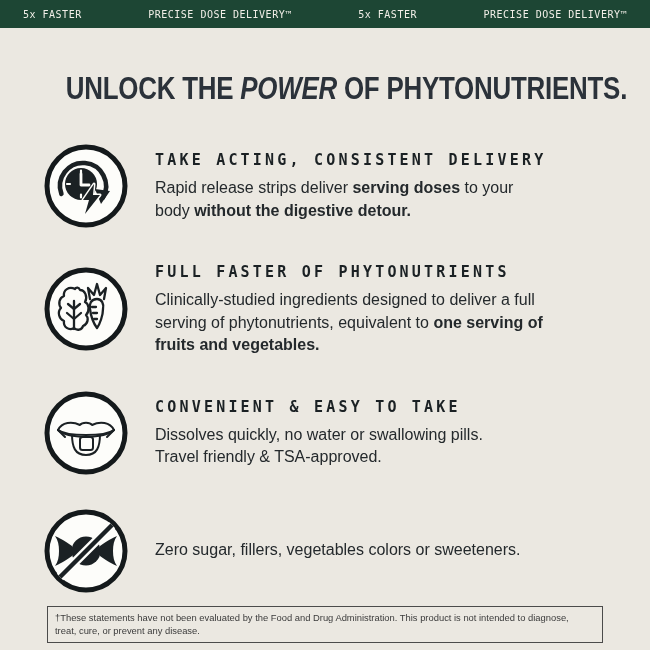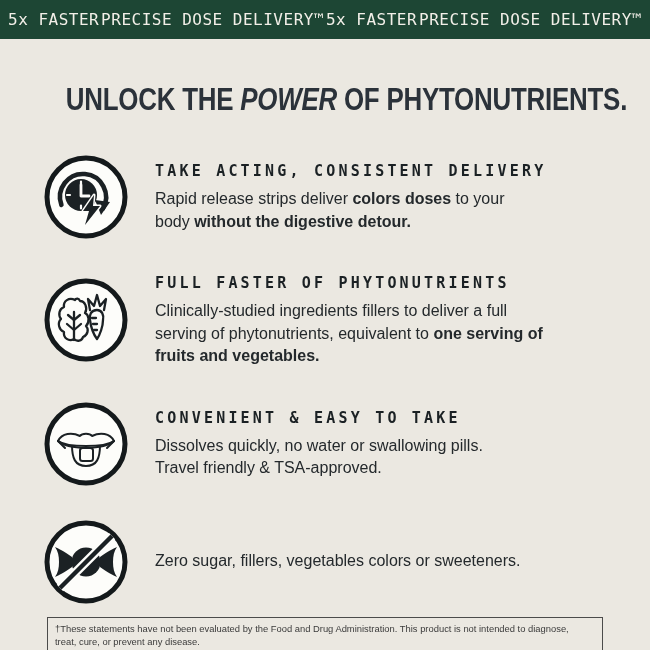--- a/index.html
+++ b/index.html
@@ -13,24 +13,24 @@
     --footer-ink:#3b3b3b;
     --footer-border:#4b4b4b;
   }
   *{margin:0;padding:0;box-sizing:border-box;}
   html,body{width:650px;height:650px;}
   body{background:var(--page-bg);font-family:"Liberation Sans",sans-serif;}
   .page{width:650px;height:650px;overflow:hidden;background:var(--page-bg);}
 
   
   .banner{
-    height:39px;background:var(--banner-bg);color:var(--banner-text);
+    height:28px;background:var(--banner-bg);color:var(--banner-text);
     display:flex;align-items:center;justify-content:space-between;
-    padding:0 8px;overflow:hidden;white-space:nowrap;
-    font-family:"DejaVu Sans Mono",monospace;font-size:16px;letter-spacing:.5px;font-weight:500;
+    padding:0 23px;overflow:hidden;white-space:nowrap;
+    font-family:"DejaVu Sans Mono",monospace;font-size:10px;letter-spacing:.5px;font-weight:500;
   }
   .banner span{flex:0 0 auto;}
 
   
   .hero{margin-top:44px;text-align:right;white-space:nowrap;}
   .hero .squeeze{
     display:inline-block;transform:scaleX(.81);transform-origin:50% 50%;
     font-weight:700;font-size:32px;line-height:32px;color:var(--heading-ink);
     letter-spacing:-.3px;
   }
@@ -88,21 +88,21 @@
 
           <circle cx="37" cy="40" r="16" fill="#1b2124"></circle>
           <path d="M37 30 V41 H45" fill="none" stroke="#fdfdfa" stroke-width="2.8" stroke-linecap="round" stroke-linejoin="round"></path>
           <path d="M37 26.5 V29.5 M23 40 H26 M37 50.5 V53.5" stroke="#fdfdfa" stroke-width="2.2" stroke-linecap="round"></path>
 
           <polygon points="50,40 39,56 45,56 41,70 56,51 49,51" fill="#1b2124" stroke="#fdfdfa" stroke-width="3" stroke-linejoin="round" paint-order="stroke"></polygon>
         </svg>
       </div>
       <div class="feature-text">
         <div class="feature-title">TAKE ACTING, CONSISTENT DELIVERY</div>
-        <div class="feature-body"><span>Rapid release strips deliver </span><strong>colors doses</strong><span> to your
+        <div class="feature-body"><span>Rapid release strips deliver </span><strong>serving doses</strong><span> to your
 body </span><strong>without the digestive detour.</strong></div>
       </div>
     </div>
 
     <div class="feature">
       <div class="icon-wrap">
         <svg viewBox="0 0 84 84">
           <circle cx="42" cy="42" r="39" fill="#fdfdfa" stroke="#14191b" stroke-width="5"></circle>
           <g fill="none" stroke="#1b2124" stroke-width="2.3" stroke-linecap="round" stroke-linejoin="round">
 
@@ -111,21 +111,21 @@
             <path d="M30 52 L23 46 M30 52 L37 46 M30 42 L24 37 M30 42 L36 37"></path>
 
             <path d="M46 32 L44 21 L50 28 L53 17 L56 28 L62 21 L60 32" fill="#fdfdfa"></path>
             <path d="M53 32 C47 32 45 37 46 42 C47 50 50 57 53 61 C56 57 59 48 59 42 C60 37 58 32 53 32 Z" fill="#fdfdfa"></path>
             <path d="M48 40 L52 40 M49 46 L53 46 M50 52 L53 52"></path>
           </g>
         </svg>
       </div>
       <div class="feature-text">
         <div class="feature-title">FULL FASTER OF PHYTONUTRIENTS</div>
-        <div class="feature-body"><span>Clinically-studied ingredients fillers to deliver a full
+        <div class="feature-body"><span>Clinically-studied ingredients designed to deliver a full
 serving of phytonutrients, equivalent to </span><strong>one serving of
 fruits and vegetables.</strong></div>
       </div>
     </div>
 
     <div class="feature">
       <div class="icon-wrap">
         <svg viewBox="0 0 84 84">
           <circle cx="42" cy="42" r="39" fill="#fdfdfa" stroke="#14191b" stroke-width="5"></circle>
           <g fill="none" stroke="#1b2124" stroke-width="2" stroke-linecap="round" stroke-linejoin="round">

